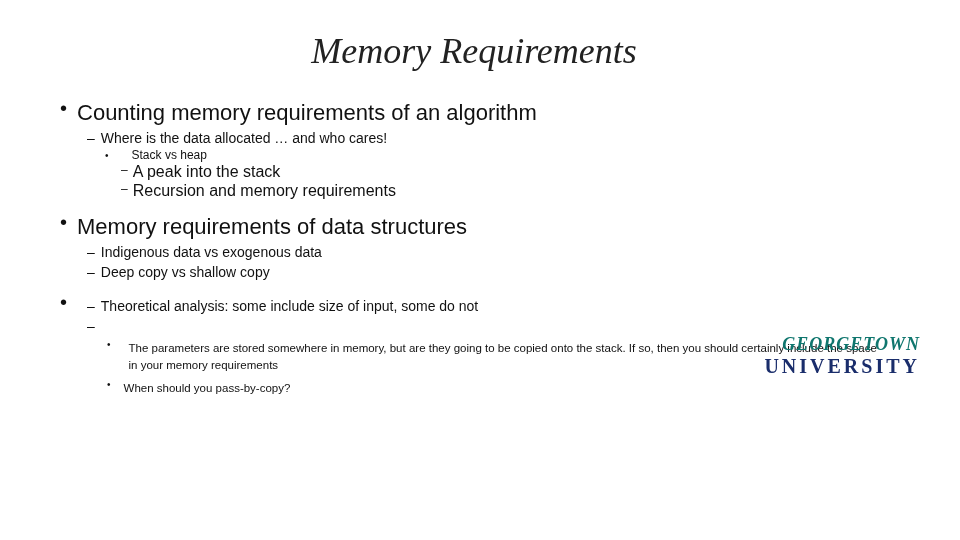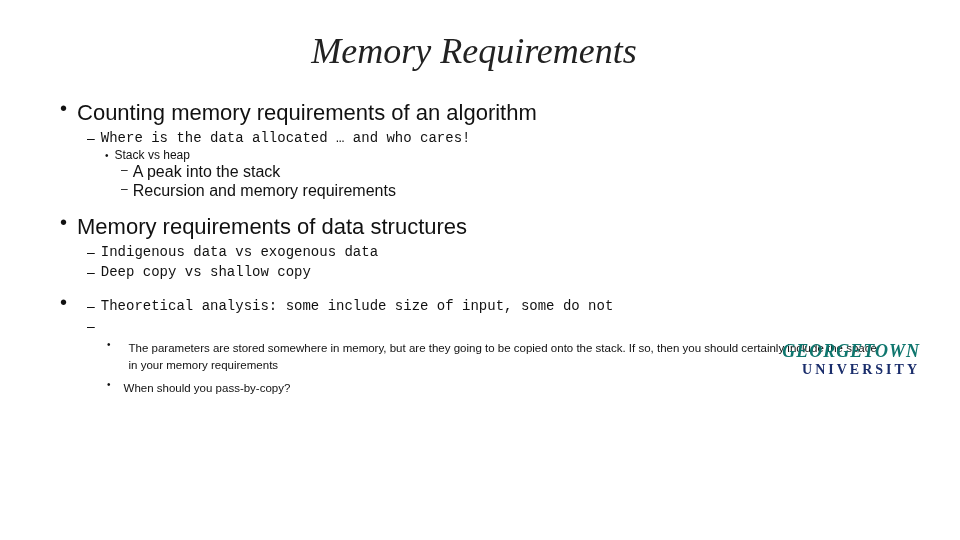--- a/index.html
+++ b/index.html
@@ -67,21 +67,20 @@
 
     .dash {
       margin-right: 6px;
       flex-shrink: 0;
       font-size: 14px;
     }
 
     .sub-dash-text {
       font-size: 14px;
       color: #111;
-      font-family: Liberation Mono, monospace;
     }
 
     .sub-dash-text.bold {
       font-weight: bold;
       font-size: 14px;
     }
 
     .sub-sub-bullet {
       display: flex;
       align-items: flex-start;
@@ -92,20 +91,21 @@
     .sub-sub-dot {
       font-size: 10px;
       margin-right: 6px;
       flex-shrink: 0;
       margin-top: 2px;
     }
 
     .sub-sub-text {
       font-size: 12px;
       color: #111;
+      margin-left: 17px;
     }
 
     .sub-sub-dash {
       display: flex;
       align-items: flex-start;
       margin-top: 1px;
       margin-left: 44px;
     }
 
     .sub-sub-dash-text {
@@ -124,21 +124,21 @@
       font-family: Georgia, 'Times New Roman', serif;
       font-size: 18px;
       font-weight: bold;
       font-style: italic;
       color: #0f766e;
       letter-spacing: 1px;
     }
 
     .logo-text-university {
       font-family: Georgia, 'Times New Roman', serif;
-      font-size: 14px;
+      font-size: 20px;
       font-weight: bold;
       color: #1a2d6b;
       letter-spacing: 3px;
       text-align: right;
     }
 
     .section-gap {
       margin-bottom: 14px;
     }
 

